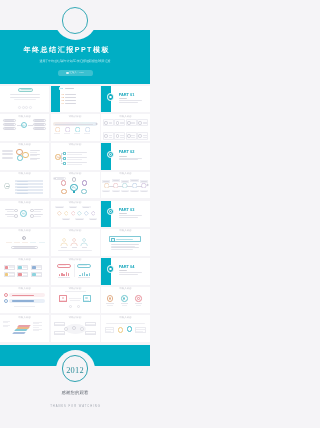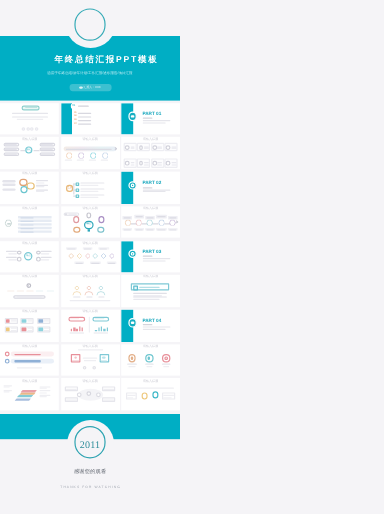--- a/index.html
+++ b/index.html
@@ -6,21 +6,21 @@
 html,body{margin:0;padding:0;}
 body{width:150px;height:428px;background:#f5f4f7;overflow:hidden;position:relative;
  font-family:"Liberation Sans",sans-serif;-webkit-font-smoothing:antialiased;}
 .cover{position:absolute;left:0;top:0;width:150px;height:84.4px;overflow:hidden;background:#f5f4f7;}
 .cover .teal{position:absolute;left:0;top:29.8px;width:150px;height:54.6px;background:#00aec4;}
 .cover .halo{position:absolute;left:53.5px;top:-3.5px;width:43px;height:43px;border-radius:50%;background:#f5f4f7;}
 .cover .ring{position:absolute;left:61.6px;top:7.4px;width:26.9px;height:26.9px;border-radius:50%;
  border:1.1px solid #35aab6;box-sizing:border-box;}
 .yr{position:absolute;left:0;top:17.6px;width:150px;text-align:center;font-family:"Liberation Serif",serif;
  font-size:8.4px;line-height:8.4px;color:#4c6974;letter-spacing:0.2px;}
-.t1{position:absolute;left:0;top:46.9px;width:132px;text-align:right;font-size:7.1px;line-height:7.1px;
+.t1{position:absolute;left:0;top:46.9px;width:132px;text-align:center;font-size:7.1px;line-height:7.1px;
  font-weight:bold;color:#ffffff;letter-spacing:1.45px;text-indent:1.45px;}
 .t2{position:absolute;left:0;top:59.6px;width:150px;text-align:center;font-size:2.9px;line-height:3px;
  color:#bdecf3;letter-spacing:0.05px;}
 .chip{position:absolute;left:58px;top:70.4px;width:34.7px;height:5.2px;border-radius:2.6px;background:#3cc0d0;}
 .chipdot{position:absolute;left:66px;top:71.6px;width:2.8px;height:2.8px;border-radius:50%;background:#d9f2f6;}
 .chiptx{position:absolute;left:69.6px;top:71.6px;width:24px;text-align:left;font-size:2.4px;line-height:2.6px;color:#d6f1f6;}
 .grid{position:absolute;left:0;top:85.8px;width:150px;height:256px;}
 .sl{position:absolute;width:49px;height:26.6px;background:#ffffff;overflow:hidden;}
 .s{position:absolute;display:block;box-sizing:border-box;}
 .t{position:absolute;display:block;white-space:nowrap;line-height:1.05;}
@@ -518,16 +518,16 @@
       <i class="s" style="left:34.00px;top:12.00px;width:11.20px;height:5.60px;border:0.30px solid #ebebf0;background:#fff;border-radius:0.60px"></i>
       <i class="s" style="left:35.20px;top:13.60px;width:8.80px;height:0.65px;background:#eeeef2;border-radius:0.33px"></i>
       <i class="s" style="left:35.20px;top:15.20px;width:6.40px;height:0.60px;background:#f1f1f5;border-radius:0.30px"></i>
     </div>
 </div>
 
 <div class="closing">
   <div class="teal"></div>
   <div class="halo"></div>
   <div class="ring"></div>
-  <span class="cyr">2011</span>
+  <span class="cyr">2012</span>
   <span class="ct1">感谢您的观看</span>
   <span class="ct2">THANKS FOR WATCHING</span>
 </div>
 
 </body></html>

